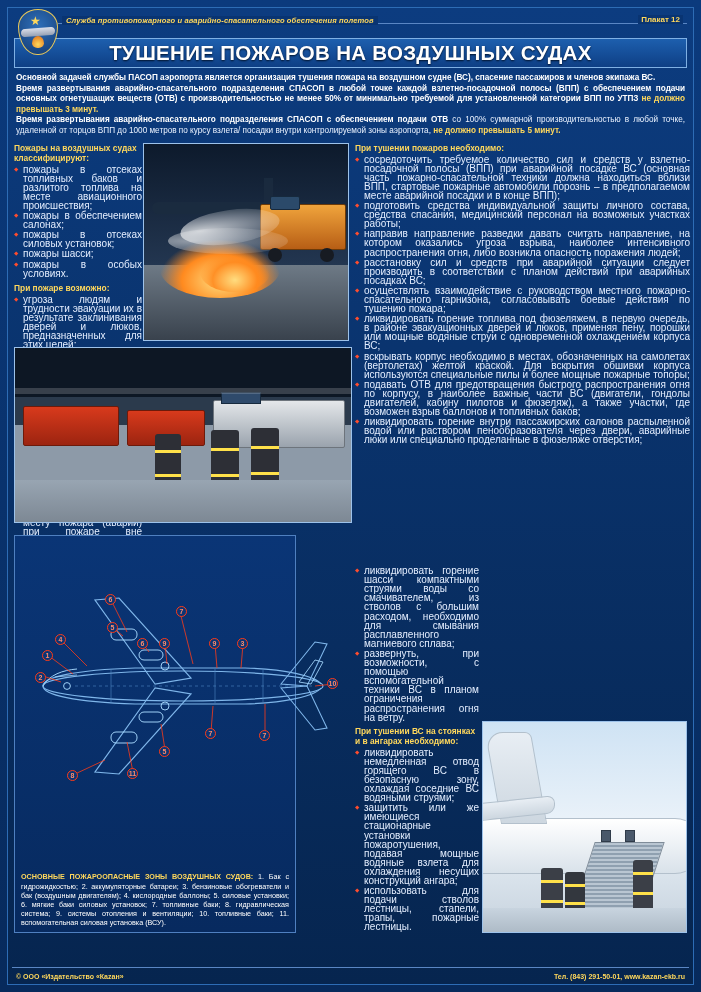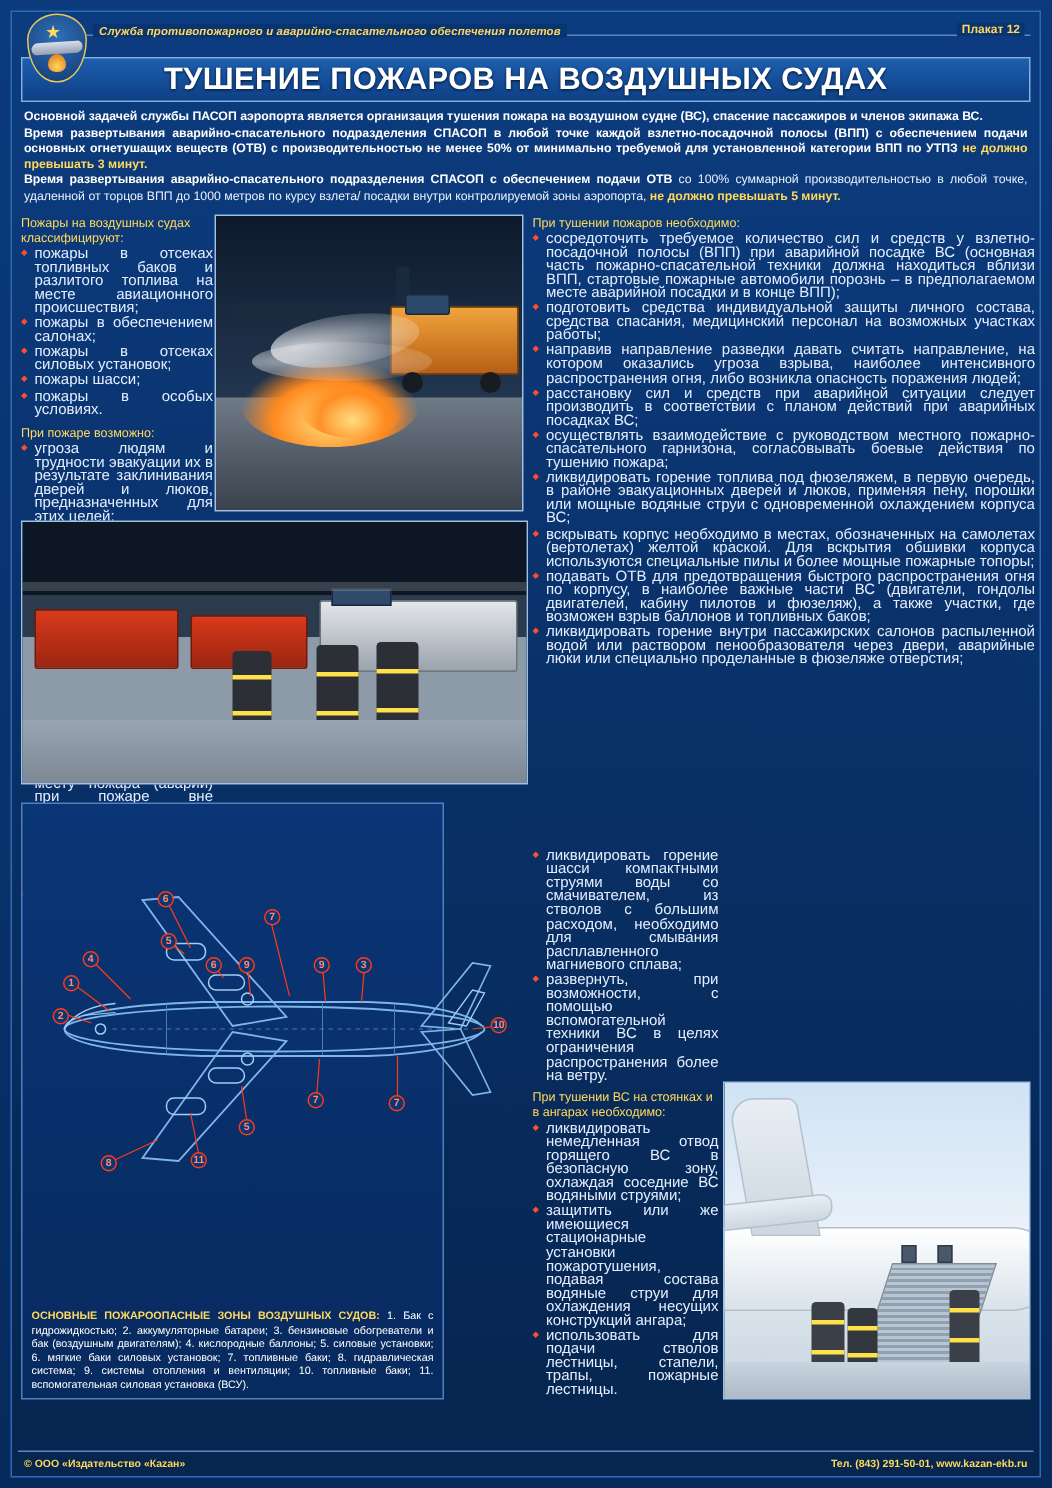--- a/index.html
+++ b/index.html
@@ -100,21 +100,21 @@
     margin: 6px 6px 0 6px;
     display: flex;
     gap: 6px;
     height: 790px;
   }
   .col-left { width: 338px; position: relative; }
   .col-right { width: 335px; position: relative; }
   h3.sect {
     color: #ffd85c;
     font-size: 8.4px;
-    font-weight: normal;
+    font-weight: bold;
     margin: 0 0 2px 0;
     line-height: 10px;
   }
   ul.di { list-style: none; margin: 0 0 0 0; padding: 0; }
   ul.di li {
     position: relative;
     color: #e4eeff;
     font-size: 10px;
     line-height: 9.1px;
     padding-left: 9px;
@@ -388,26 +388,26 @@
           <li>ликвидировать горение топлива под фюзеляжем, в первую очередь, в районе эвакуационных дверей и люков, применяя пену, порошки или мощные водяные струи с одновременной охлаждением корпуса ВС;</li>
           <li>вскрывать корпус необходимо в местах, обозначенных на самолетах (вертолетах) желтой краской. Для вскрытия обшивки корпуса используются специальные пилы и более мощные пожарные топоры;</li>
           <li>подавать ОТВ для предотвращения быстрого распространения огня по корпусу, в наиболее важные части ВС (двигатели, гондолы двигателей, кабину пилотов и фюзеляж), а также участки, где возможен взрыв баллонов и топливных баков;</li>
           <li>ликвидировать горение внутри пассажирских салонов распыленной водой или раствором пенообразователя через двери, аварийные люки или специально проделанные в фюзеляже отверстия;</li>
         </ul>
       </div>
 
       <div class="rnote">
         <ul class="di" style="margin-bottom:4px;">
           <li>ликвидировать горение шасси компактными струями воды со смачивателем, из стволов с большим расходом, необходимо для смывания расплавленного магниевого сплава;</li>
-          <li>развернуть, при возможности, с помощью вспомогательной техники ВС в целях ограничения распространения более на ветру.</li>
+          <li>развернуть, при возможности, с помощью вспомогательной техники ВС в планом ограничения распространения огня на ветру.</li>
         </ul>
         <h3 class="sect">При тушении ВС на стоянках и в ангарах необходимо:</h3>
         <ul class="di">
           <li>ликвидировать немедленная отвод горящего ВС в безопасную зону, охлаждая соседние ВС водяными струями;</li>
-          <li>защитить или же имеющиеся стационарные установки пожаротушения, подавая состава водяные струи для охлаждения несущих конструкций ангара;</li>
+          <li>защитить или же имеющиеся стационарные установки пожаротушения, подавая мощные водяные взлета для охлаждения несущих конструкций ангара;</li>
           <li>использовать для подачи стволов лестницы, стапели, трапы, пожарные лестницы.</li>
         </ul>
       </div>
 
       <div class="photo ph3">
         <div class="sky2"></div>
         <div class="snow2"></div>
         <div class="fuse" style="left:-30px; top:96px; width:250px; height:56px;"></div>
         <div class="tailfin" style="left:10px; top:10px; width:46px; height:92px; border-radius:18px 6px 0 0; transform:skewX(10deg);"></div>
         <div class="tailfin" style="left:-20px; top:78px; width:92px; height:18px; border-radius:8px; transform:skewY(-6deg);"></div>

